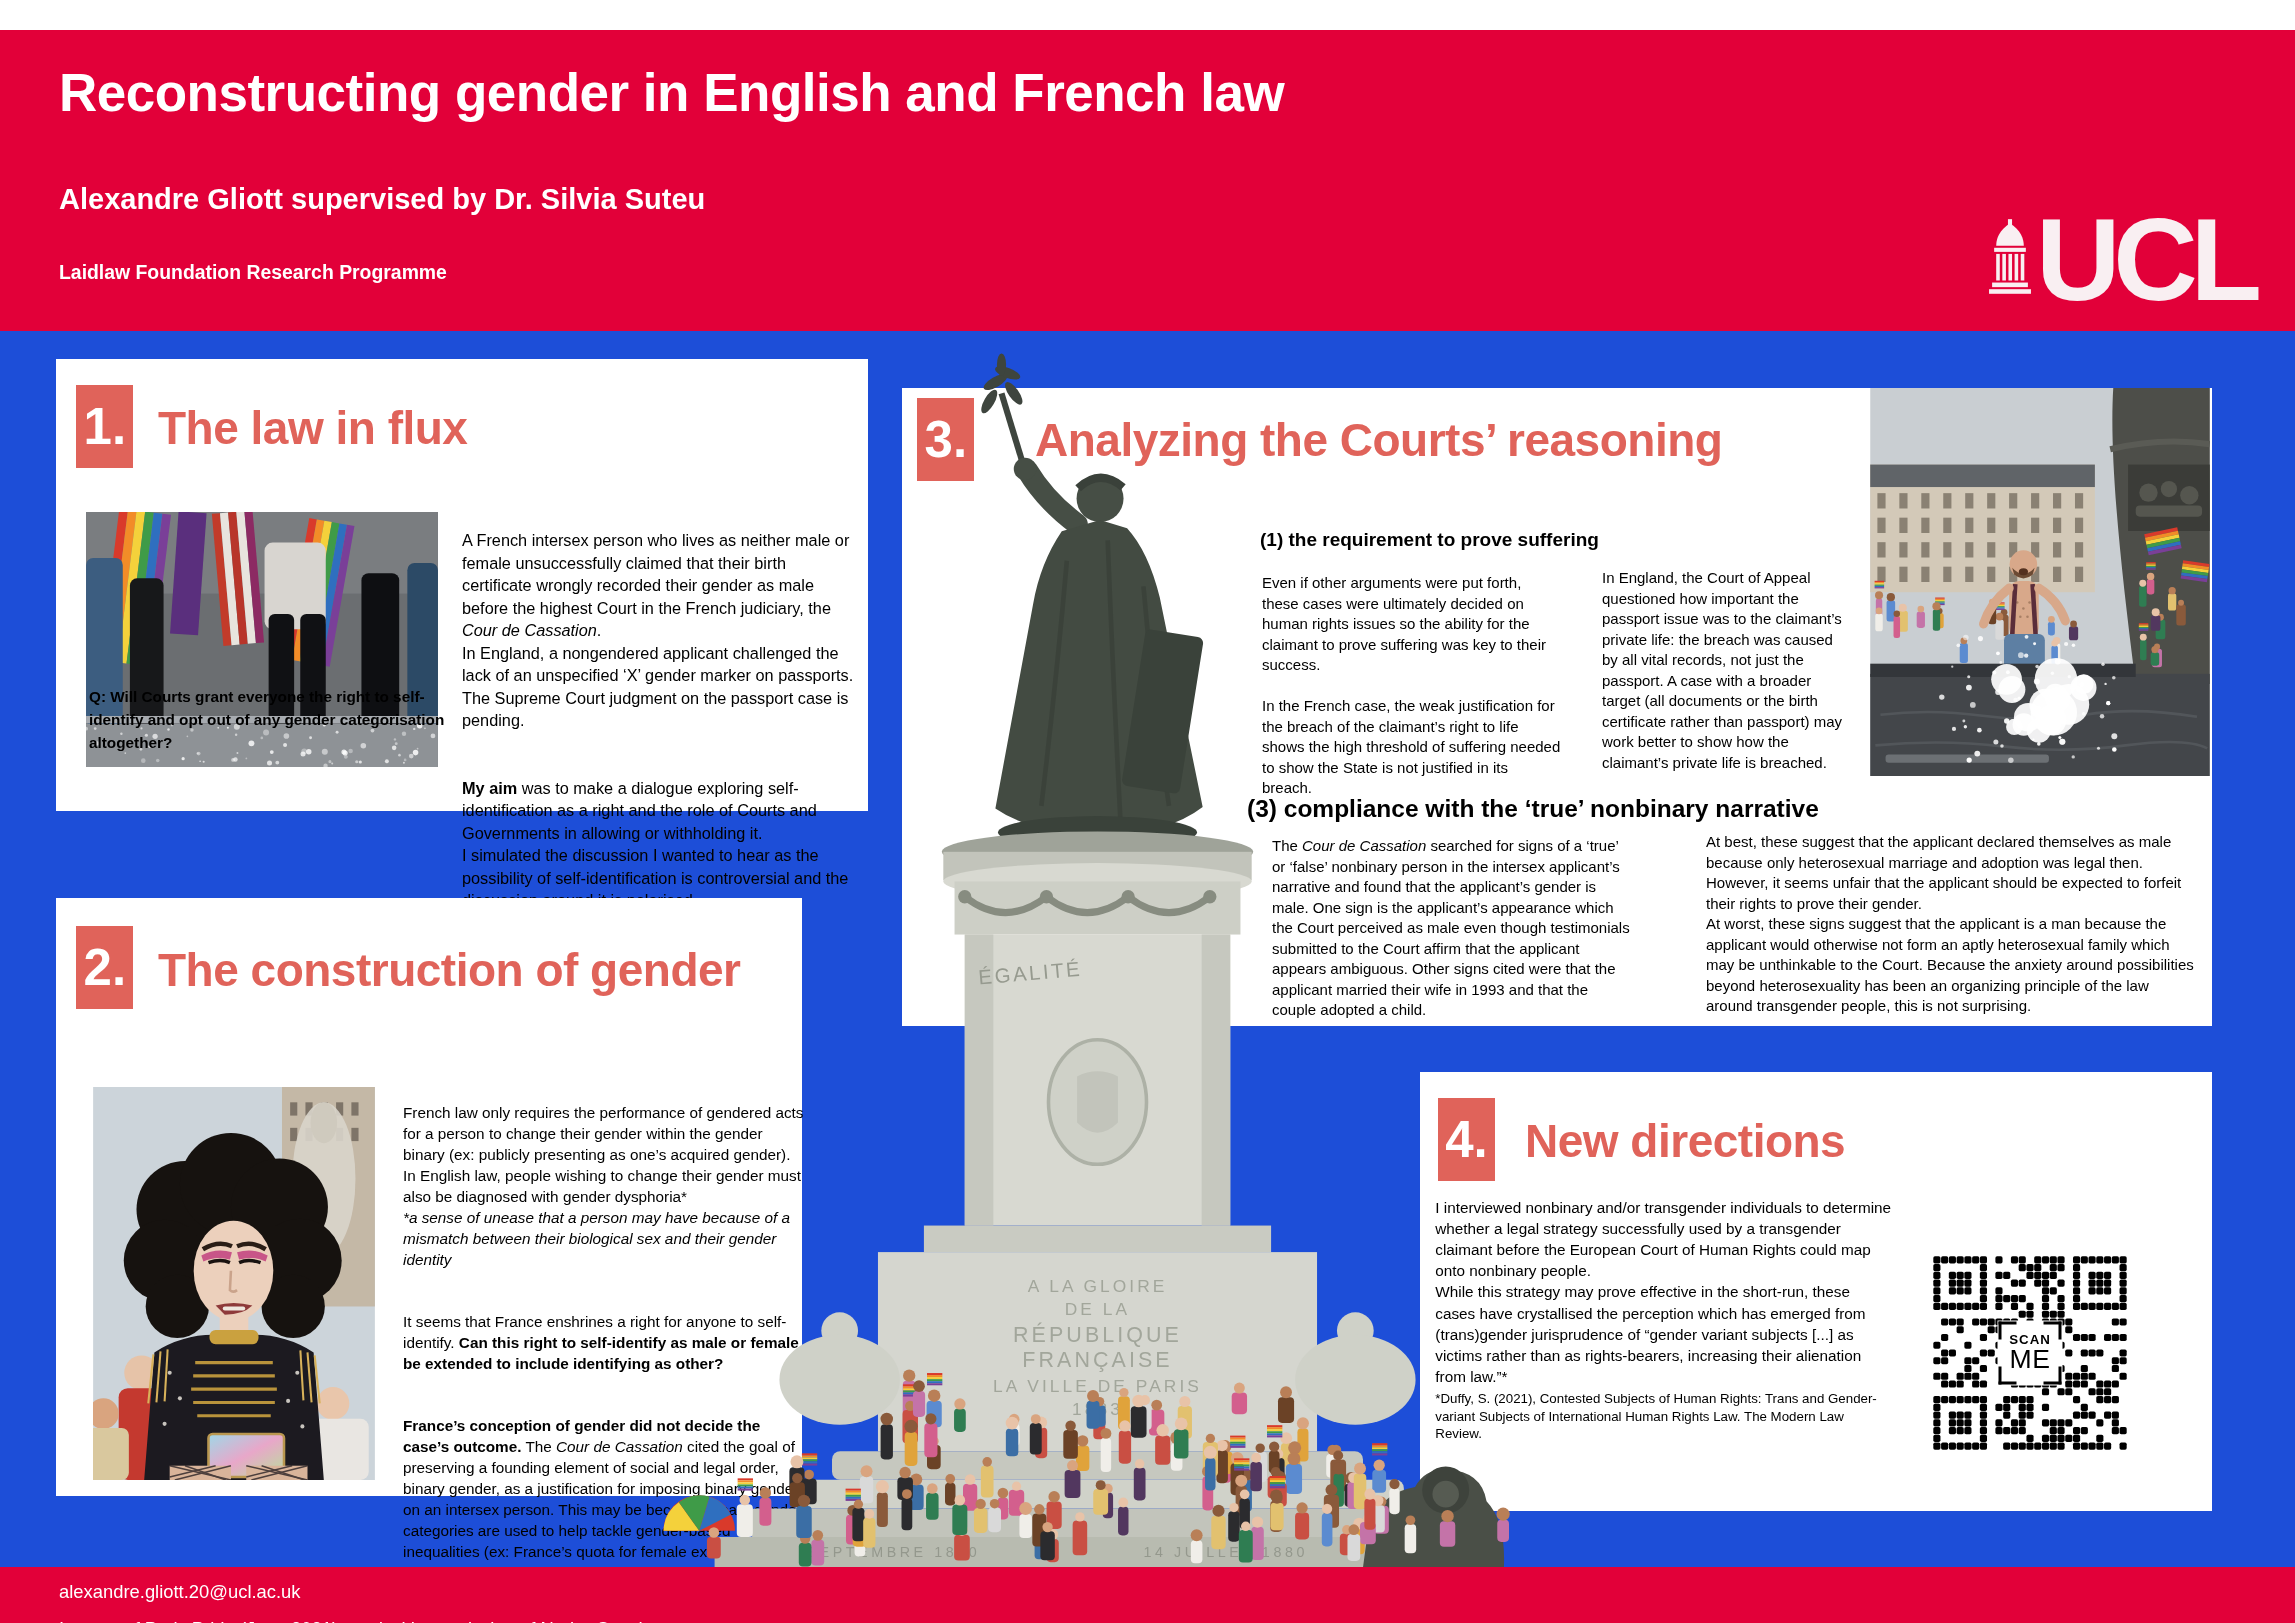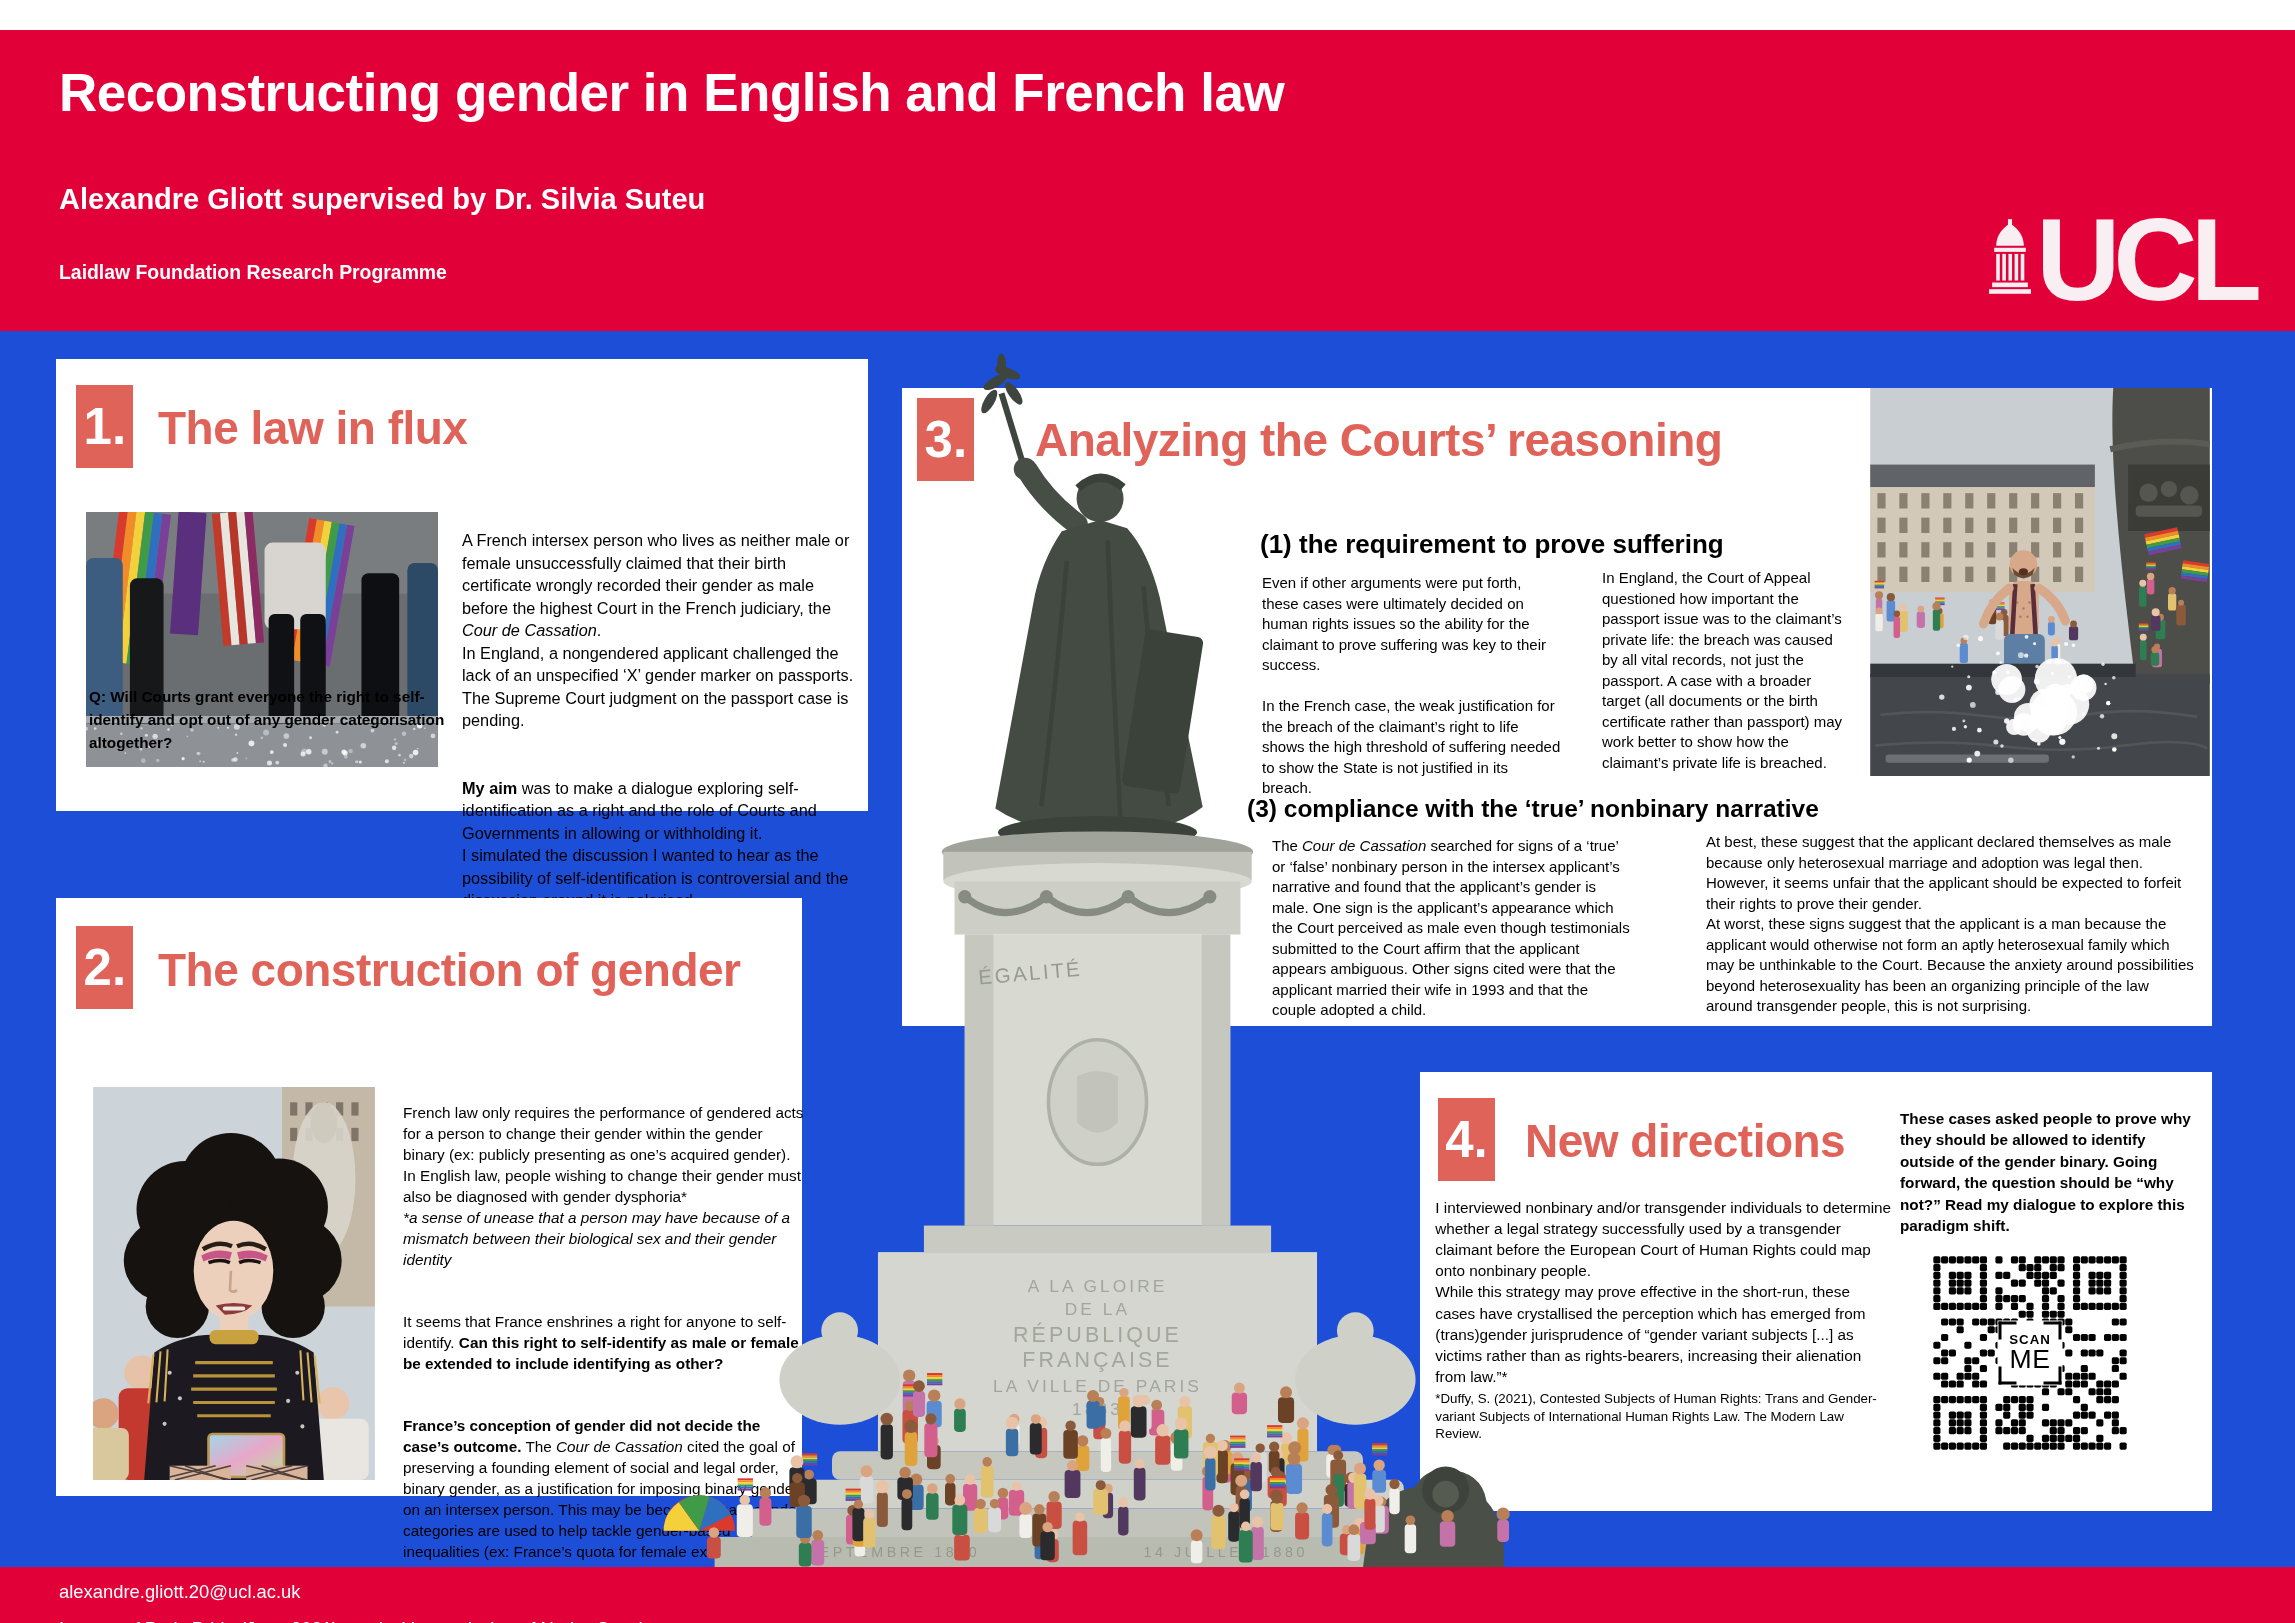--- a/index.html
+++ b/index.html
@@ -36,21 +36,21 @@
   #title4{left:105px;top:42px;}
   .body{position:absolute;font-size:15.3px;line-height:1.36;white-space:pre-line;}
   .b{font-weight:bold;} .i{font-style:italic;}
   #s1-col{left:406px;top:148px;width:396px;font-size:16.3px;line-height:1.38;}
   #s1-col p{margin:0 0 22.5px 0;}
   #s1-question{left:33px;top:327px;width:358px;font-size:15.3px;font-weight:bold;line-height:1.5;}
   #s2-col{left:347px;top:184px;width:404px;font-size:15.3px;line-height:1.37;}
   #s2-col p{margin:0 0 20.4px 0;}
   #s3-intro{left:363px;top:81px;width:552px;font-size:15.3px;font-weight:bold;line-height:1.4;}
   .subhead{position:absolute;margin:0;font-weight:bold;color:#000;white-space:nowrap;}
-  #s3-sub1-title{left:358px;top:141px;font-size:26px;}
+  #s3-sub1-title{left:358px;top:141px;font-size:19px;}
   #s3-sub2-title{left:345px;top:407px;font-size:24.5px;}
   #s3-s1c1{left:360px;top:185px;width:299px;font-size:15px;line-height:1.37;}
   #s3-s1c2{left:700px;top:180px;width:248px;font-size:15px;line-height:1.37;}
   #s3-s2c1{left:370px;top:448px;width:358px;font-size:15px;line-height:1.37;}
   #s3-s2c2{left:804px;top:444px;width:493px;font-size:15px;line-height:1.37;}
   #s4-body{left:15.3px;top:125px;width:457px;font-size:15.3px;line-height:1.38;}
   #s4-footnote{left:15.3px;top:318px;width:449px;font-size:13.3px;line-height:1.32;}
   #s4-callout{left:480px;top:36px;width:301px;font-size:15.3px;font-weight:bold;line-height:1.4;}
   
   .photo{position:absolute;display:block;}
@@ -624,21 +624,20 @@
     <div class="body" id="s3-s2c2">At best, these suggest that the applicant declared themselves as male because only heterosexual marriage and adoption was legal then. However, it seems unfair that the applicant should be expected to forfeit their rights to prove their gender.
 At worst, these signs suggest that the applicant is a man because the applicant would otherwise not form an aptly heterosexual family which may be unthinkable to the Court. Because the anxiety around possibilities beyond heterosexuality has been an organizing principle of the law around transgender people, this is not surprising.</div>
   </section>
 
   <section class="card" id="card4">
     <div class="badge" id="badge4">4.</div>
     <h3 class="sec-title" id="title4">New directions</h3>
     <div class="body" id="s4-body">I interviewed nonbinary and/or transgender individuals to determine whether a legal strategy successfully used by a transgender claimant before the European Court of Human Rights could map onto nonbinary people.
 While this strategy may prove effective in the short-run, these cases have crystallised the perception which has emerged from (trans)gender jurisprudence of “gender variant subjects [...] as victims rather than as rights-bearers, increasing their alienation from law.”*</div>
     <div class="body" id="s4-footnote">*Duffy, S. (2021), Contested Subjects of Human Rights: Trans and Gender-variant Subjects of International Human Rights Law. The Modern Law Review.</div>
-    <div class="body" id="s4-callout">These cases asked people to prove why they should be allowed to identify outside of the gender binary. Going forward, the question should be “why not?” Read my dialogue to explore this paradigm shift.</div>
     <div id="qr">
       <svg id="qr-svg" viewBox="0 0 25 25">
           <rect x="0.04" y="0.04" width="0.92" height="0.92" rx="0.22" fill="#000"></rect>
           <rect x="1.04" y="0.04" width="0.92" height="0.92" rx="0.22" fill="#000"></rect>
           <rect x="2.04" y="0.04" width="0.92" height="0.92" rx="0.22" fill="#000"></rect>
           <rect x="3.04" y="0.04" width="0.92" height="0.92" rx="0.22" fill="#000"></rect>
           <rect x="4.04" y="0.04" width="0.92" height="0.92" rx="0.22" fill="#000"></rect>
           <rect x="5.04" y="0.04" width="0.92" height="0.92" rx="0.22" fill="#000"></rect>
           <rect x="6.04" y="0.04" width="0.92" height="0.92" rx="0.22" fill="#000"></rect>
           <rect x="8.04" y="0.04" width="0.92" height="0.92" rx="0.22" fill="#000"></rect>

